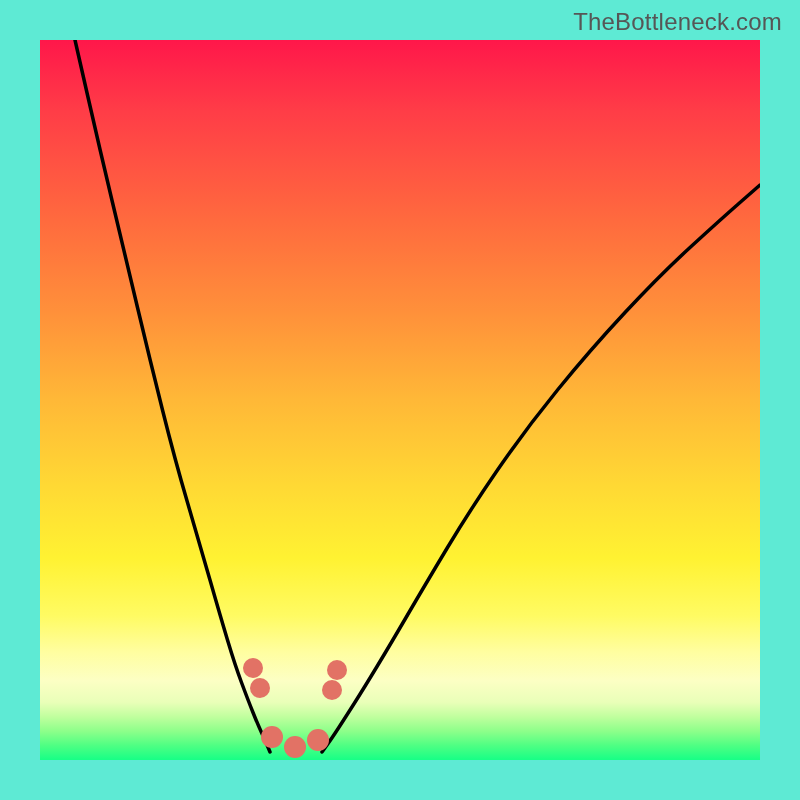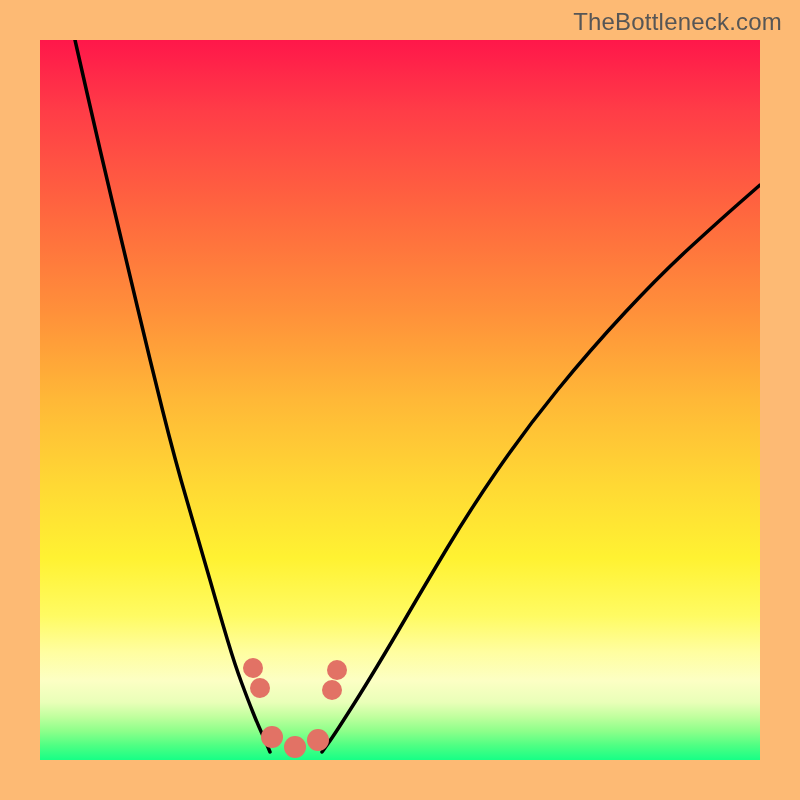--- a/index.html
+++ b/index.html
@@ -1,21 +1,21 @@
 <!DOCTYPE html>
 <html><head>
 <meta charset="utf-8">
 <style>
   * { margin: 0; padding: 0; box-sizing: border-box; }
   html, body { width: 800px; height: 800px; overflow: hidden; background: #000; }
   .frame {
     position: relative;
     width: 800px;
     height: 800px;
-    background: #fdba74;
+    background: #5eead4;
   }
   .watermark {
     position: absolute;
     top: 8px;
     right: 18px;
     font-family: Arial, Helvetica, sans-serif;
     font-size: 24px;
     font-weight: 500;
     color: #565656;
     z-index: 10;

